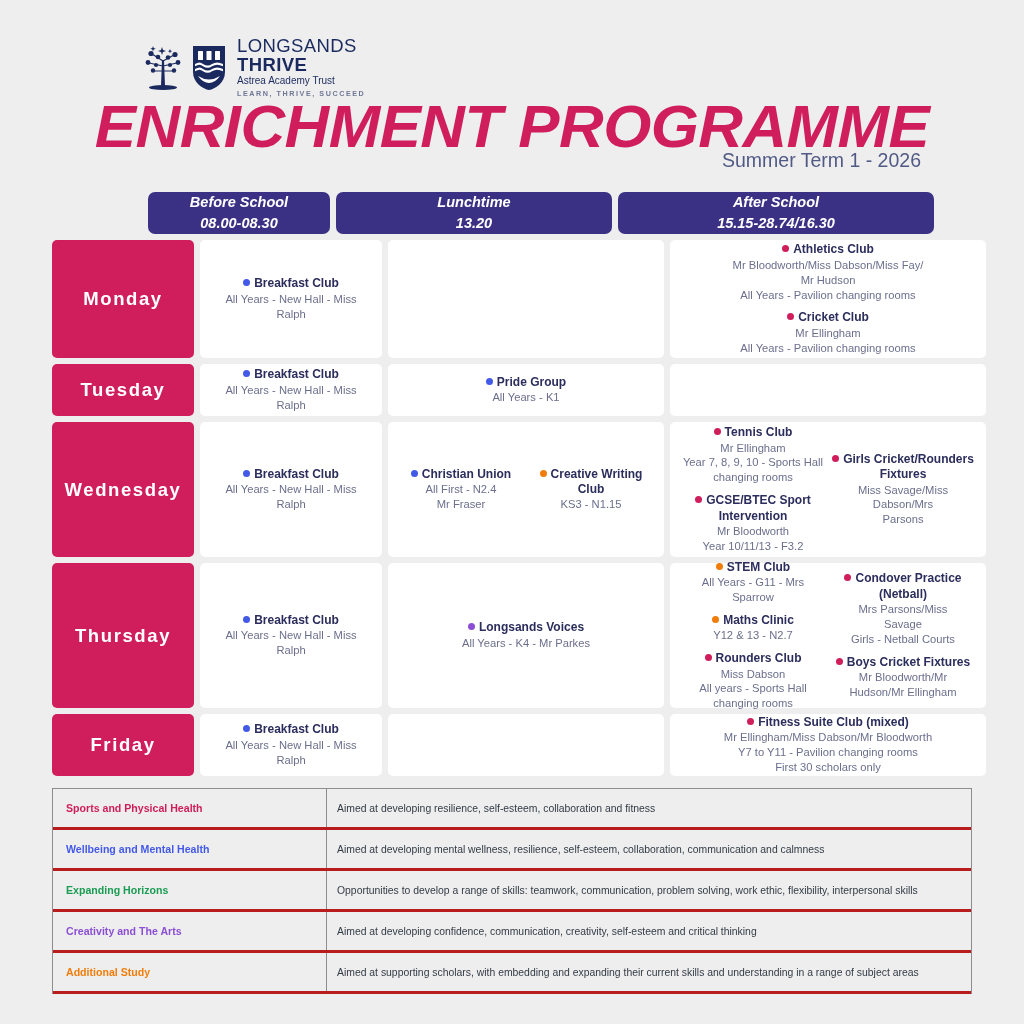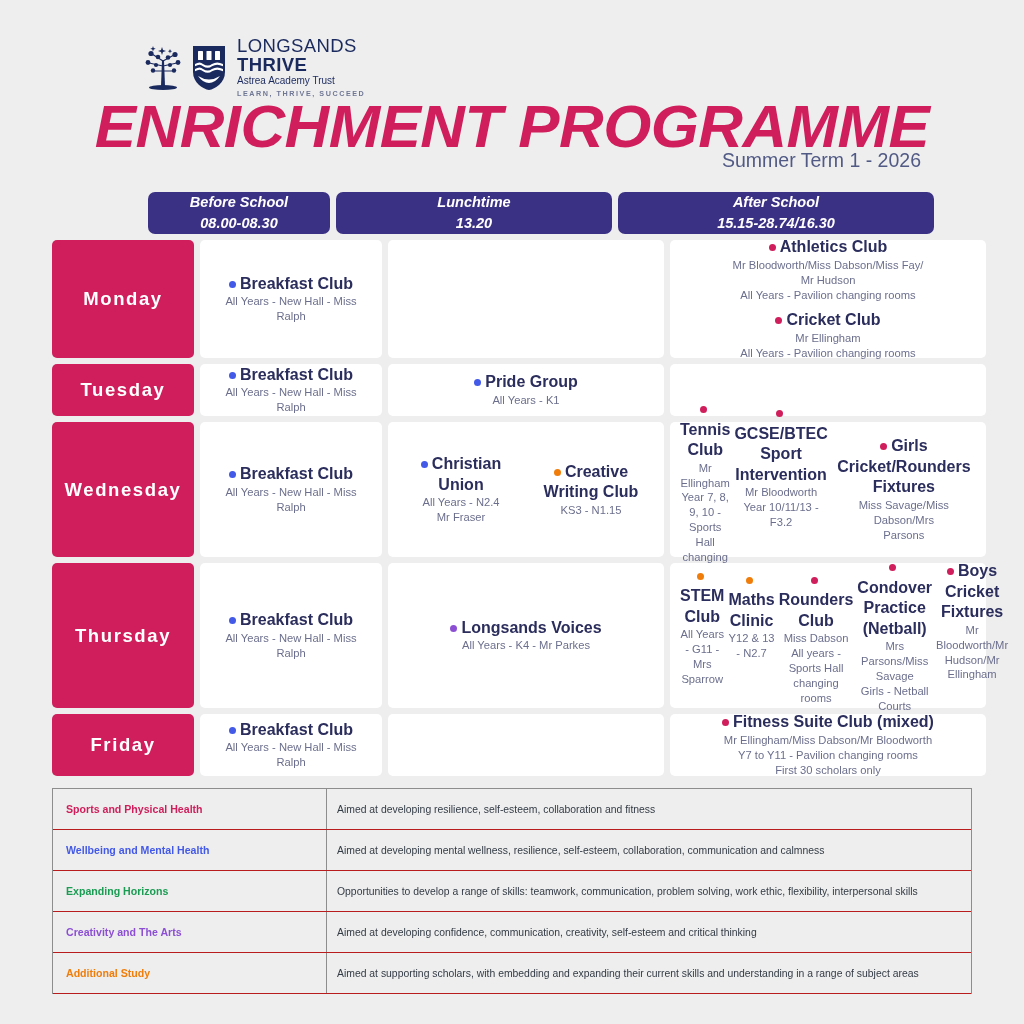--- a/index.html
+++ b/index.html
@@ -53,37 +53,37 @@
     background: #cf1e5b; border-radius: 5px; color: #fff;
     display: flex; align-items: center; justify-content: center;
     font-size: 18.5px; font-weight: 700; letter-spacing: 1.6px;
   }
   .cell {
     background: #ffffff; border-radius: 5px;
     display: flex; align-items: center; justify-content: center;
     padding: 6px 8px;
   }
   .cell-split { display: flex; width: 100%; height: 100%; align-items: center; }
-  .cell-split > .half { flex: 1 1 50%; display: flex; flex-direction: row; justify-content: flex-end; }
+  .cell-split > .half { flex: 1 1 50%; display: flex; flex-direction: column; justify-content: space-between; }
 
   .club { text-align: center; padding: 2px 2px; }
   .club + .club { margin-top: 4px; }
   .club-title {
-    font-size: 16px; font-weight: 700; color: #2b2d5c; line-height: 1.28;
+    font-size: 12px; font-weight: 700; color: #2b2d5c; line-height: 1.28;
   }
   .dot {
     display: inline-block; width: 7px; height: 7px; border-radius: 50%;
     margin-right: 4px; vertical-align: 1px;
   }
   .club-line { font-size: 11.2px; color: #6b6f8d; line-height: 1.33; }
 
   
   .legend { position: absolute; left: 52px; top: 788px; width: 920px;
             border: 1px solid #8d8d8d; border-bottom: none; background: #eeeeee; }
-  .legend-row { display: flex; border-bottom: 1px solid #b91c1c; min-height: 41px; }
+  .legend-row { display: flex; border-bottom: 3px solid #b91c1c; min-height: 41px; }
   .legend-name {
     flex: 0 0 274px; width: 274px; border-right: 1px solid #8d8d8d;
     display: flex; align-items: center; padding: 6px 13px;
     font-size: 10.6px; font-weight: 700;
   }
   .legend-desc {
     flex: 1 1 auto; display: flex; align-items: center; padding: 6px 10px;
     font-size: 10.4px; color: #333b45; font-weight: 400;
   }
 </style>
@@ -214,21 +214,21 @@
               <div class="club-title"><span class="dot" style="background: rgb(67, 89, 232);"></span>Breakfast Club</div>
               <div class="club-line">All Years - New Hall - Miss Ralph</div>
             </div>
           </div>
         </div>
         <div class="cell col-b">
           <div class="cell-split">
             <div class="half">
               <div class="club">
                 <div class="club-title"><span class="dot" style="background: rgb(67, 89, 232);"></span>Christian Union</div>
-                <div class="club-line">All Years - N2.4</div>
+                <div class="club-line">All First - N2.4</div>
                 <div class="club-line">Mr Fraser</div>
               </div>
             </div>
             <div class="half">
               <div class="club">
                 <div class="club-title"><span class="dot" style="background: rgb(240, 125, 10);"></span>Creative Writing Club</div>
                 <div class="club-line">KS3 - N1.15</div>
               </div>
             </div>
           </div>

